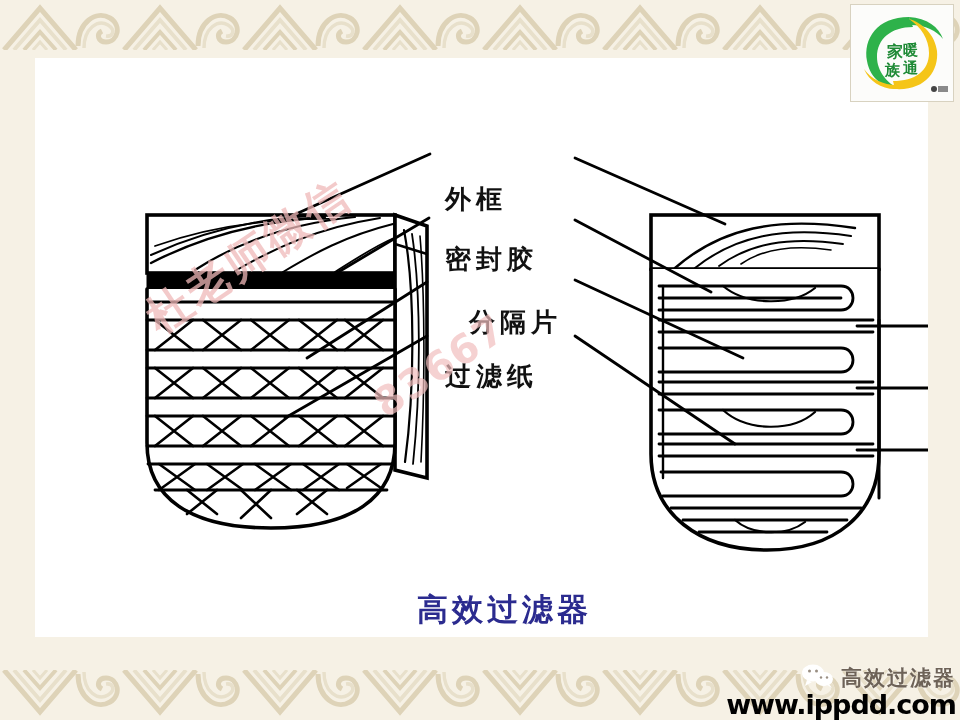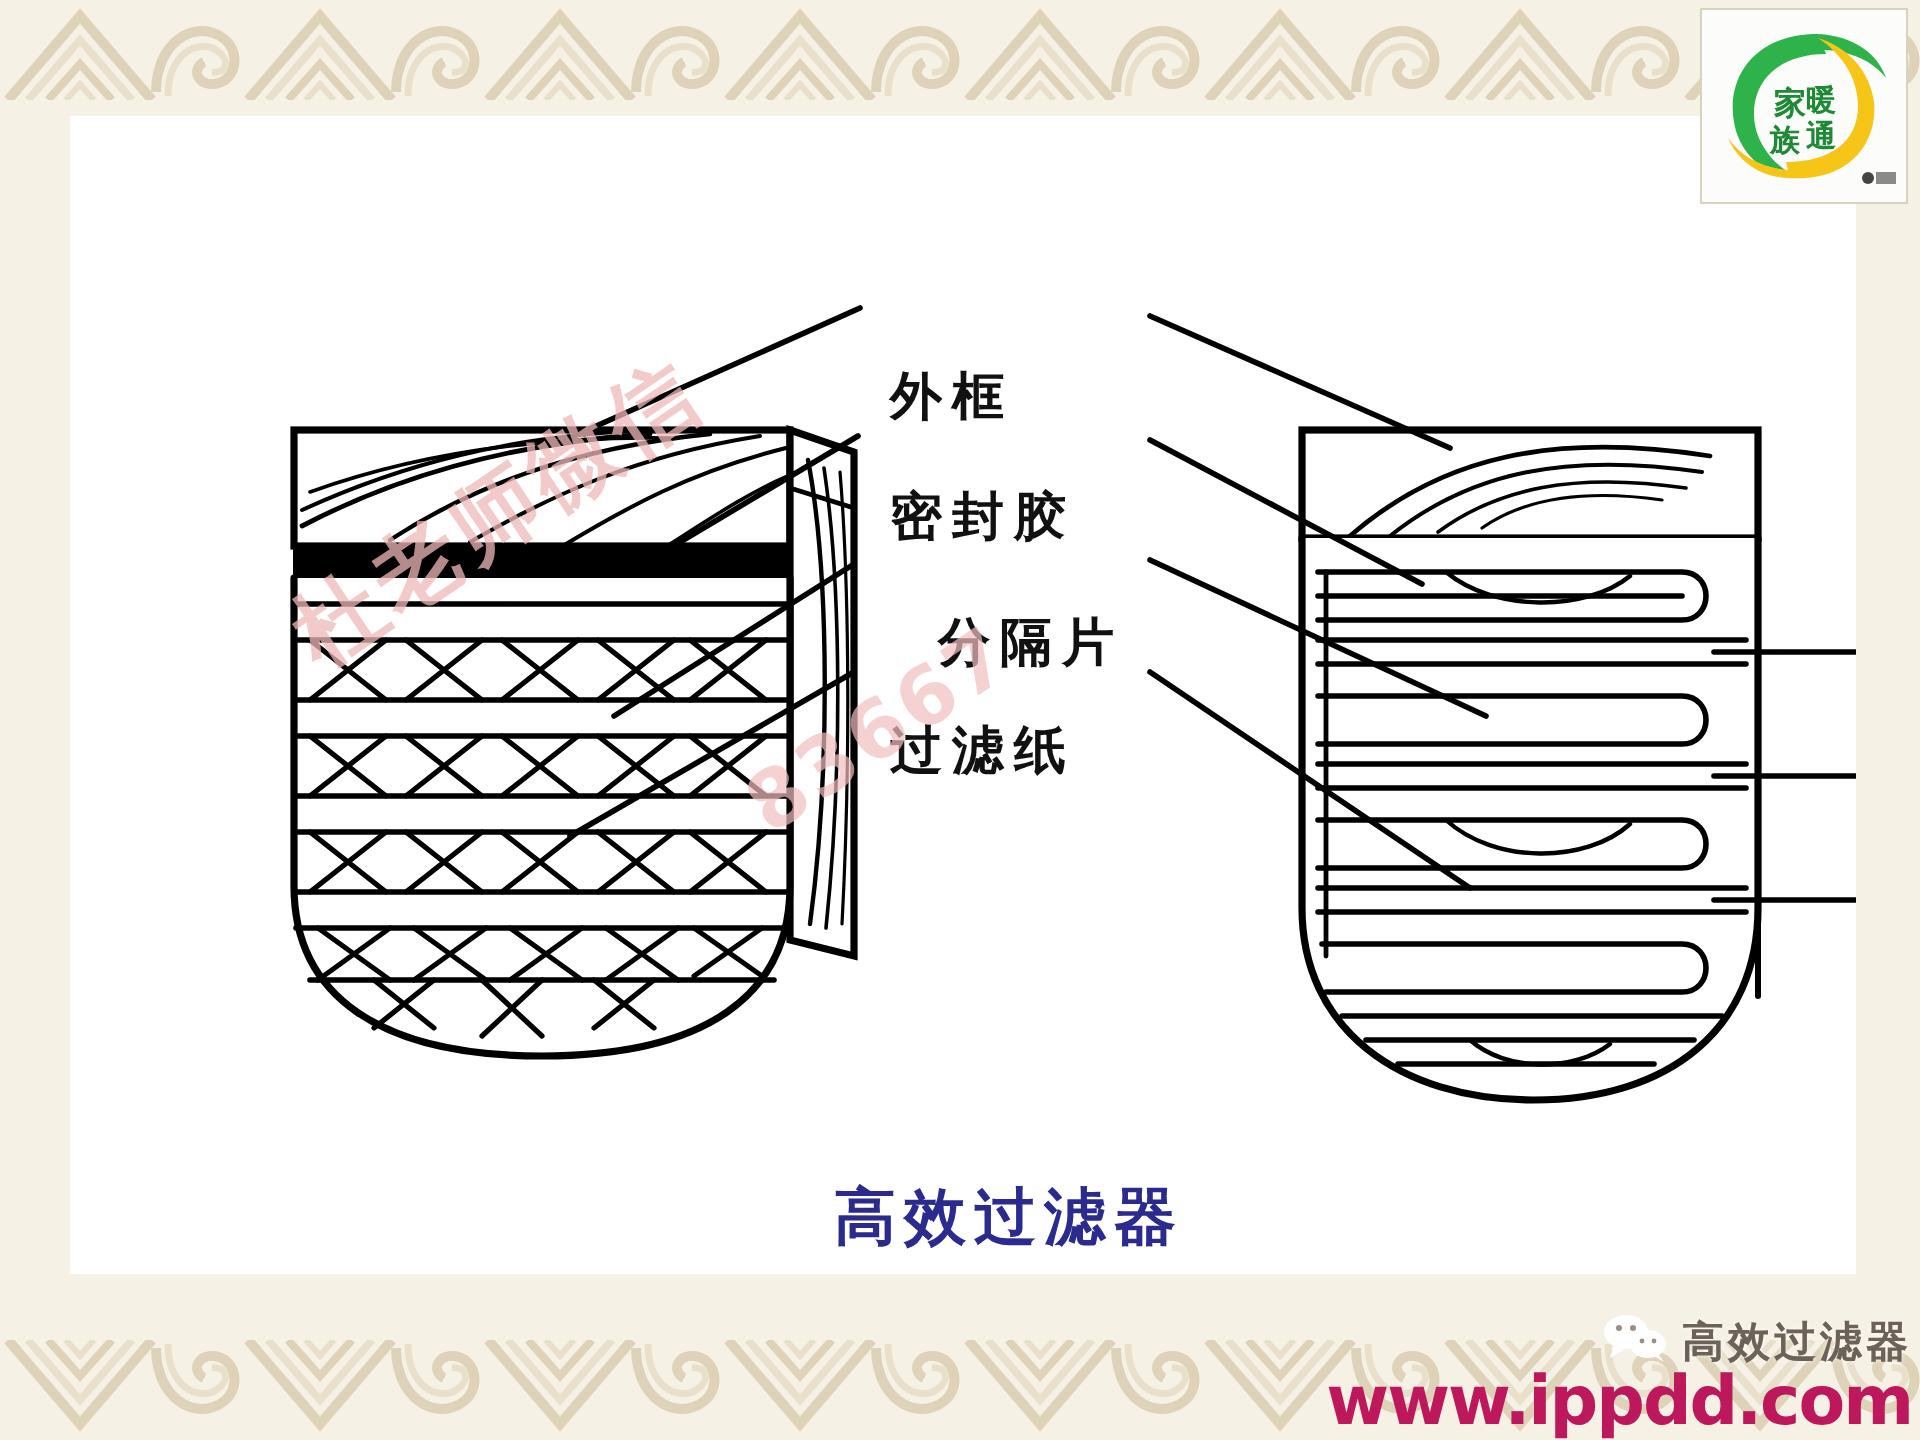--- a/index.html
+++ b/index.html
@@ -71,21 +71,21 @@
   }
 
   
   #brand{position:absolute;right:4px;bottom:2px;text-align:right;}
   #brand-row{display:flex;align-items:center;justify-content:flex-end;gap:6px;height:30px;}
   #wechat-name{
     font-weight:bold;font-size:21px;color:#6d6257;letter-spacing:2px;
     text-shadow:0 0 2px rgba(255,255,255,.9);
   }
   #site{
-    font-weight:bold;font-size:34px;color:#be185d;letter-spacing:-1px;
+    font-weight:bold;font-size:27px;color:#000000;letter-spacing:-1px;
     line-height:1;margin-top:-2px;
   }
 </style>
 </head>
 <body>
 
 <div id="slide">
 
   <div class="border-strip top">
     <svg width="960" height="58" viewBox="0 0 960 58" xmlns="http://www.w3.org/2000/svg">

